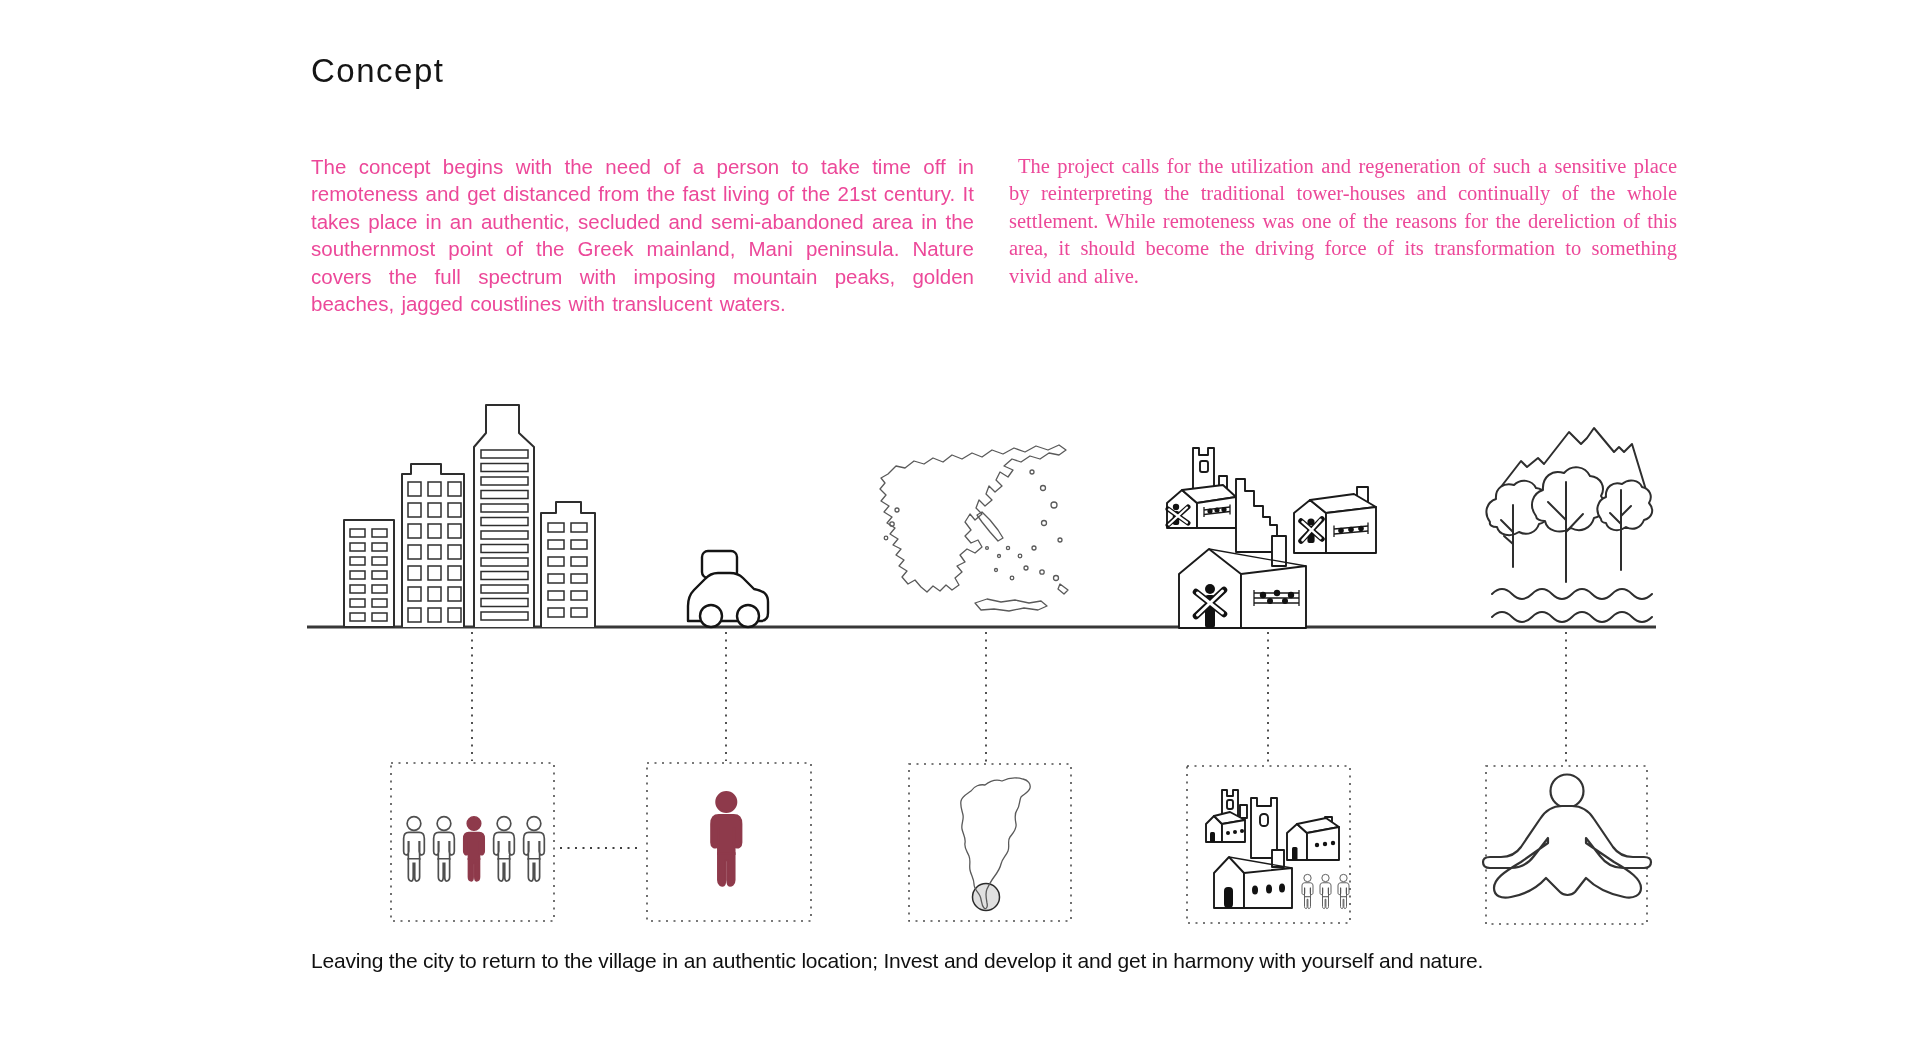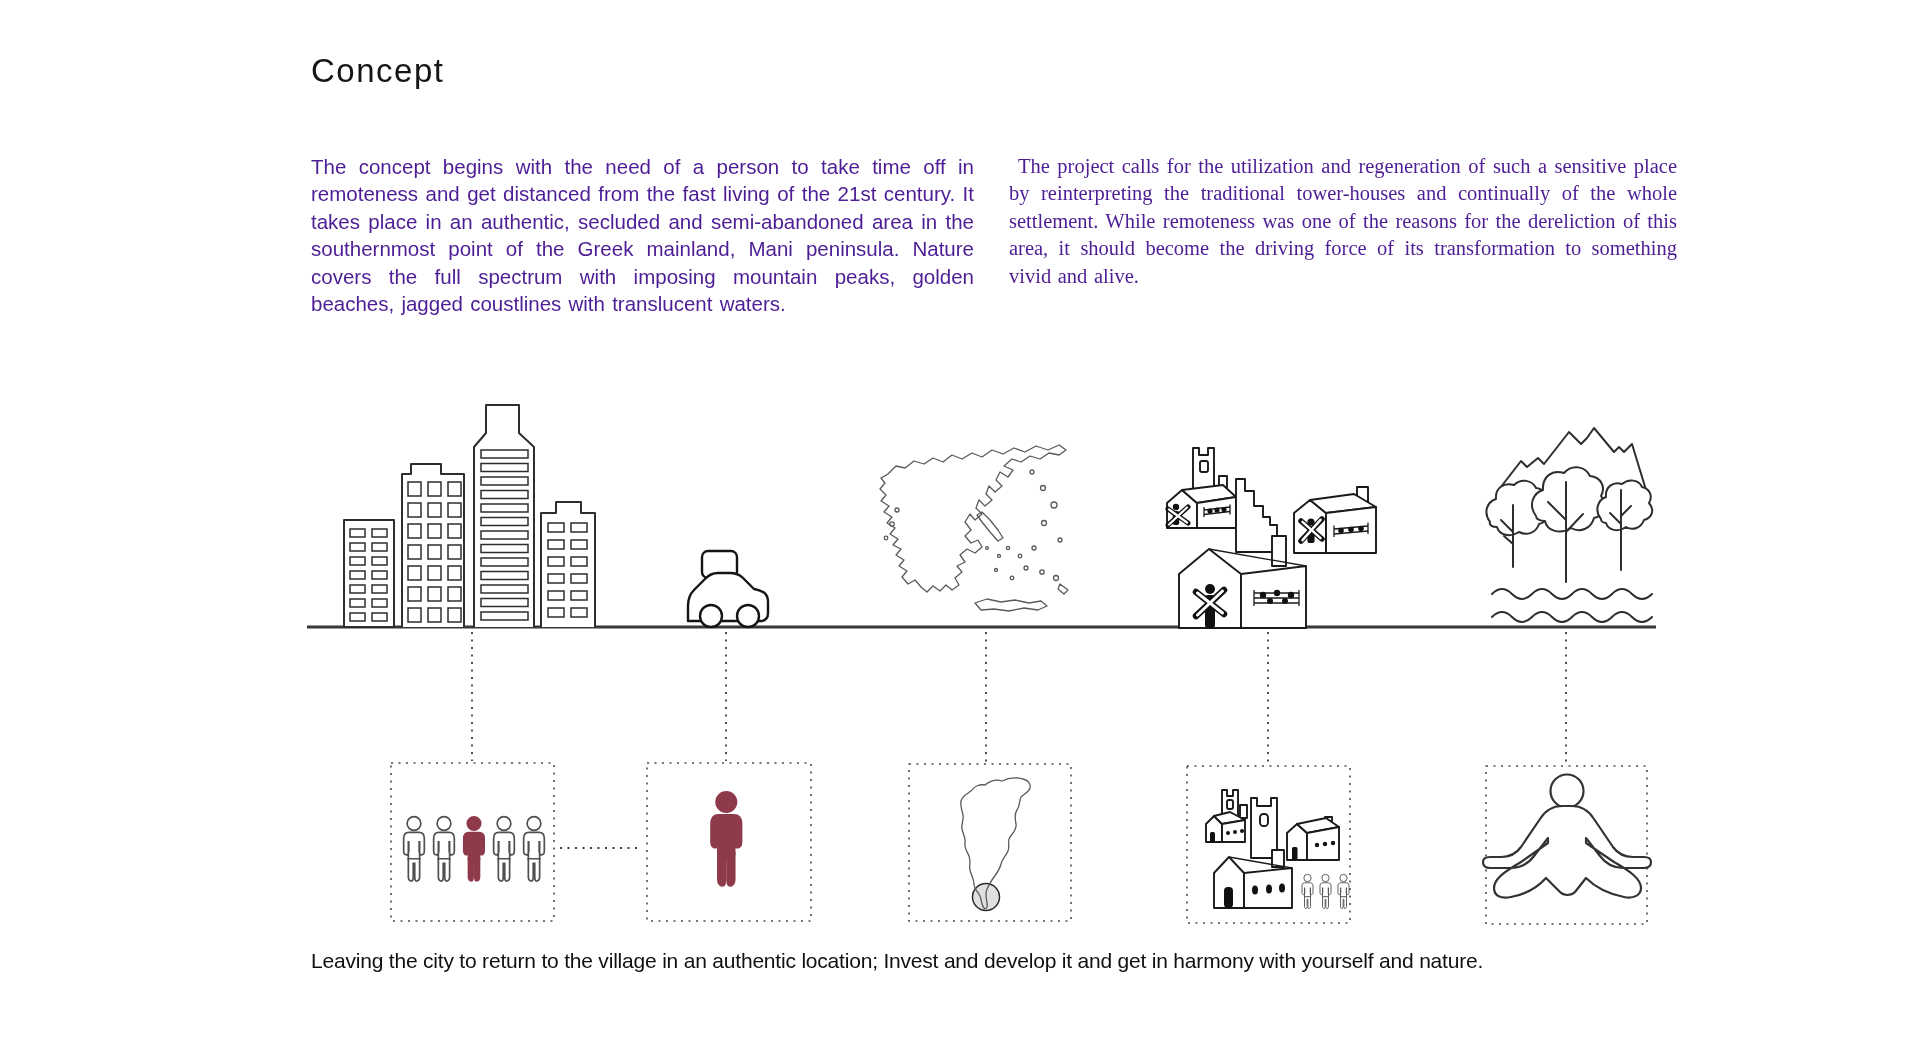--- a/index.html
+++ b/index.html
@@ -2,21 +2,21 @@
 <html style="--accent: #8e3a4b;"><head>
 <meta charset="utf-8">
 <style>
   html,body{margin:0;padding:0;background:#fff;}
   body{width:1920px;height:1040px;overflow:hidden;
        font-family:"Liberation Sans","DejaVu Sans",sans-serif;color:#1d1d1d;}
   .page{position:relative;width:1920px;height:968px;background:#fff;margin-left:24px;}
   .title{position:absolute;left:287px;top:52px;font-size:33px;font-weight:400;
          letter-spacing:1.5px;color:#151515;}
   .col{position:absolute;top:153px;font-size:20.5px;line-height:27.4px;
-       text-align:justify;word-spacing:1.5px;color:#4c1d95;}
+       text-align:justify;word-spacing:1.5px;color:#ec4899;}
   .col-left{left:287px;width:663px;}
   .col-right{left:985px;width:668px;text-indent:9px;font-family:Liberation Serif, serif;}
   .caption{position:absolute;left:287px;top:949px;font-size:21px;letter-spacing:-0.2px;color:#101010;text-align:center;}
   svg.diagram{position:absolute;left:0;top:0;}
 
   
   .ln{stroke:#2e2e2e;stroke-width:2;fill:#fff;stroke-linejoin:round;}
   .lnthin{stroke:#2e2e2e;stroke-width:1.5;fill:#fff;}
   .open{fill:none;stroke:#2e2e2e;stroke-width:2;stroke-linecap:round;stroke-linejoin:round;}
   .map{fill:none;stroke:#5a5a5a;stroke-width:1.3;stroke-linejoin:round;}

